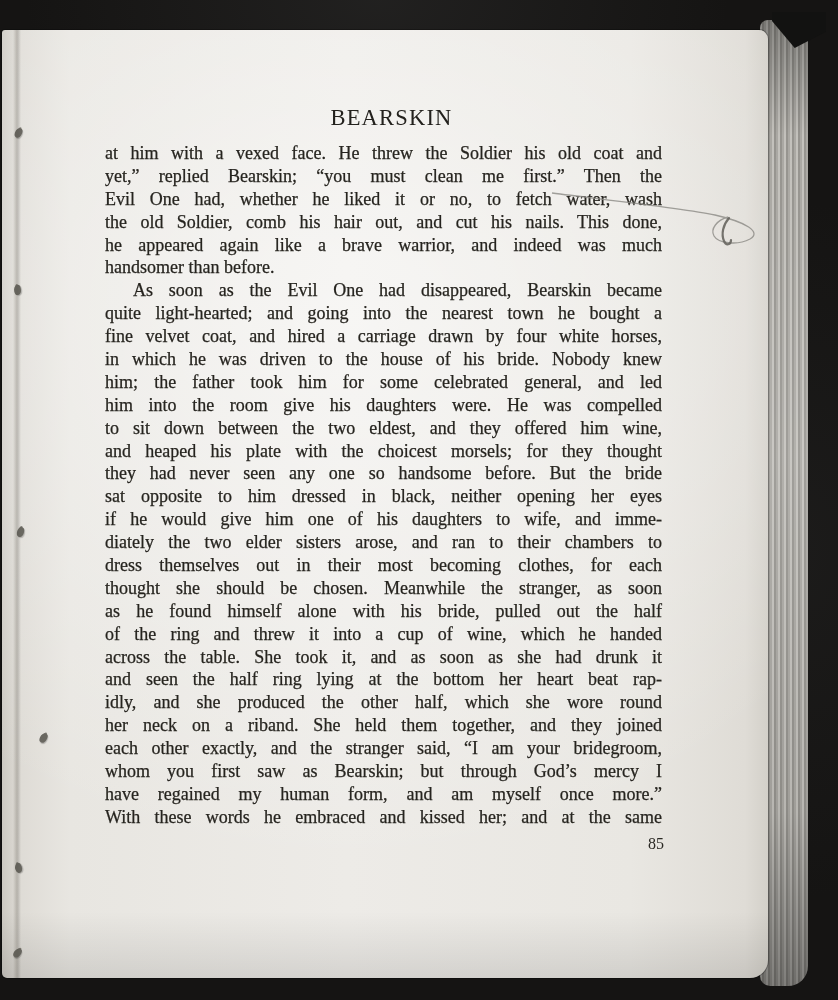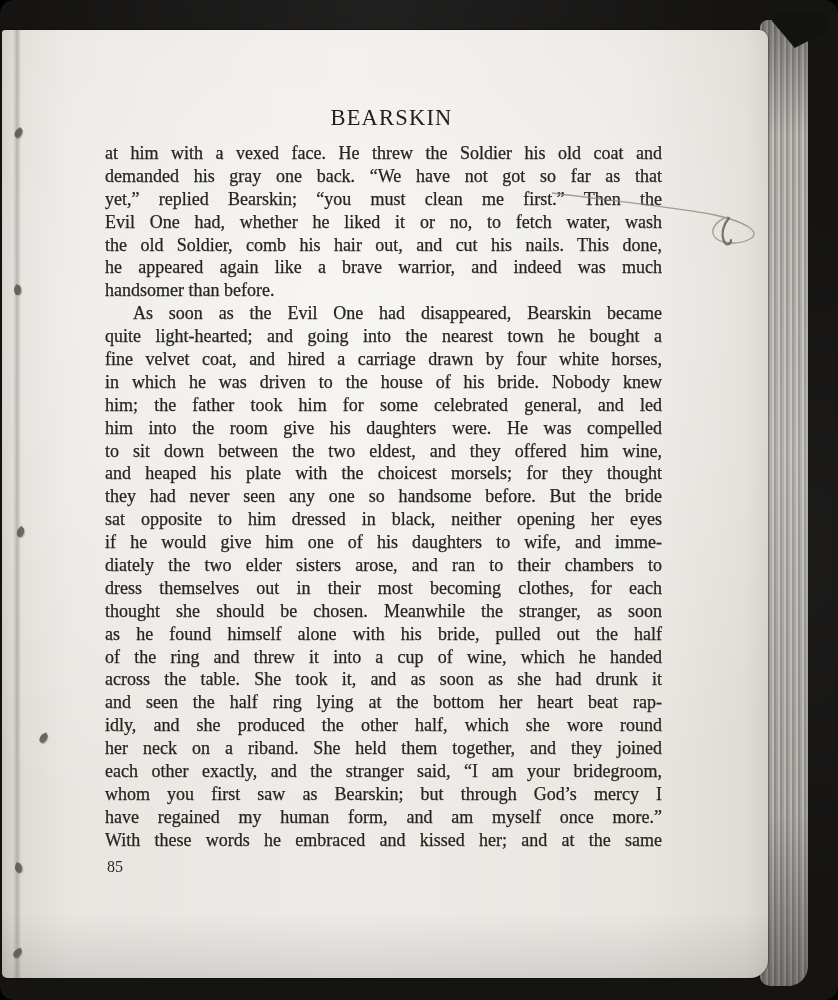--- a/index.html
+++ b/index.html
@@ -3,21 +3,20 @@
 <meta charset="utf-8">
 <style>
   html,body{margin:0;padding:0;background:#000;}
   .scene{
     position:relative;width:838px;height:1000px;overflow:hidden;
     background:
       radial-gradient(60% 30% at 45% 0%, rgba(70,70,70,.25), rgba(0,0,0,0) 70%),
       radial-gradient(40% 50% at 95% 55%, rgba(60,60,60,.18), rgba(0,0,0,0) 70%),
       #151413;
     font-family:"Liberation Serif", serif;
-    border-radius:14px;
   }
   
   .edges{
     position:absolute;left:760px;top:20px;width:48px;height:966px;
     border-radius:8px 16px 20px 10px;
     background:
       linear-gradient(180deg, rgba(0,0,0,.30), rgba(0,0,0,0) 12%, rgba(255,255,255,.10) 45%, rgba(0,0,0,.06) 82%, rgba(0,0,0,.35) 100%),
       repeating-linear-gradient(90deg, #c3c1bc 0 2px, #96948f 2px 4px, #aaa8a3 4px 6px);
   }
   .notch{
@@ -54,21 +53,21 @@
   }
   .para{margin:0;}
   .line{
     font-size:18px;height:22.9px;line-height:22.9px;color:#26241f;
     text-align:justify;text-align-last:justify;white-space:nowrap;
     -webkit-text-stroke:.25px #26241f;
   }
   .line.indent{padding-left:28px;}
   .line.para-end{text-align-last:left;}
   .page-number{
-    margin-top:6px;text-align:left;font-size:16px;color:#2a2823;
+    margin-top:6px;text-align:right;font-size:16px;color:#2a2823;
     transform:translateX(2px);
   }
   .pencil{position:absolute;left:0;top:0;pointer-events:none;}
 </style>
 </head>
 <body>
 
 <div class="scene">
 
   <div class="edges"></div>
@@ -82,21 +81,20 @@
     <div class="stitch" style="left:15px;top:497px;transform:rotate(8deg);"></div>
     <div class="stitch" style="left:38px;top:703px;transform:rotate(24deg);"></div>
     <div class="stitch" style="left:13px;top:833px;transform:rotate(-20deg);"></div>
     <div class="stitch" style="left:12px;top:918px;transform:rotate(30deg);"></div>
 
     <div class="text-block">
       <h1 class="page-title">BEARSKIN</h1>
       <div id="paragraphs">
           <div class="para">
             <div class="line">at him with a vexed face. He threw the Soldier his old coat and</div>
-            <div class="line">demanded his gray one back. “We have not got so far as that</div>
             <div class="line">yet,” replied Bearskin; “you must clean me first.” Then the</div>
             <div class="line">Evil One had, whether he liked it or no, to fetch water, wash</div>
             <div class="line">the old Soldier, comb his hair out, and cut his nails. This done,</div>
             <div class="line">he appeared again like a brave warrior, and indeed was much</div>
             <div class="line para-end">handsomer than before.</div>
           </div>
           <div class="para">
             <div class="line indent">As soon as the Evil One had disappeared, Bearskin became</div>
             <div class="line">quite light-hearted; and going into the nearest town he bought a</div>
             <div class="line">fine velvet coat, and hired a carriage drawn by four white horses,</div>

